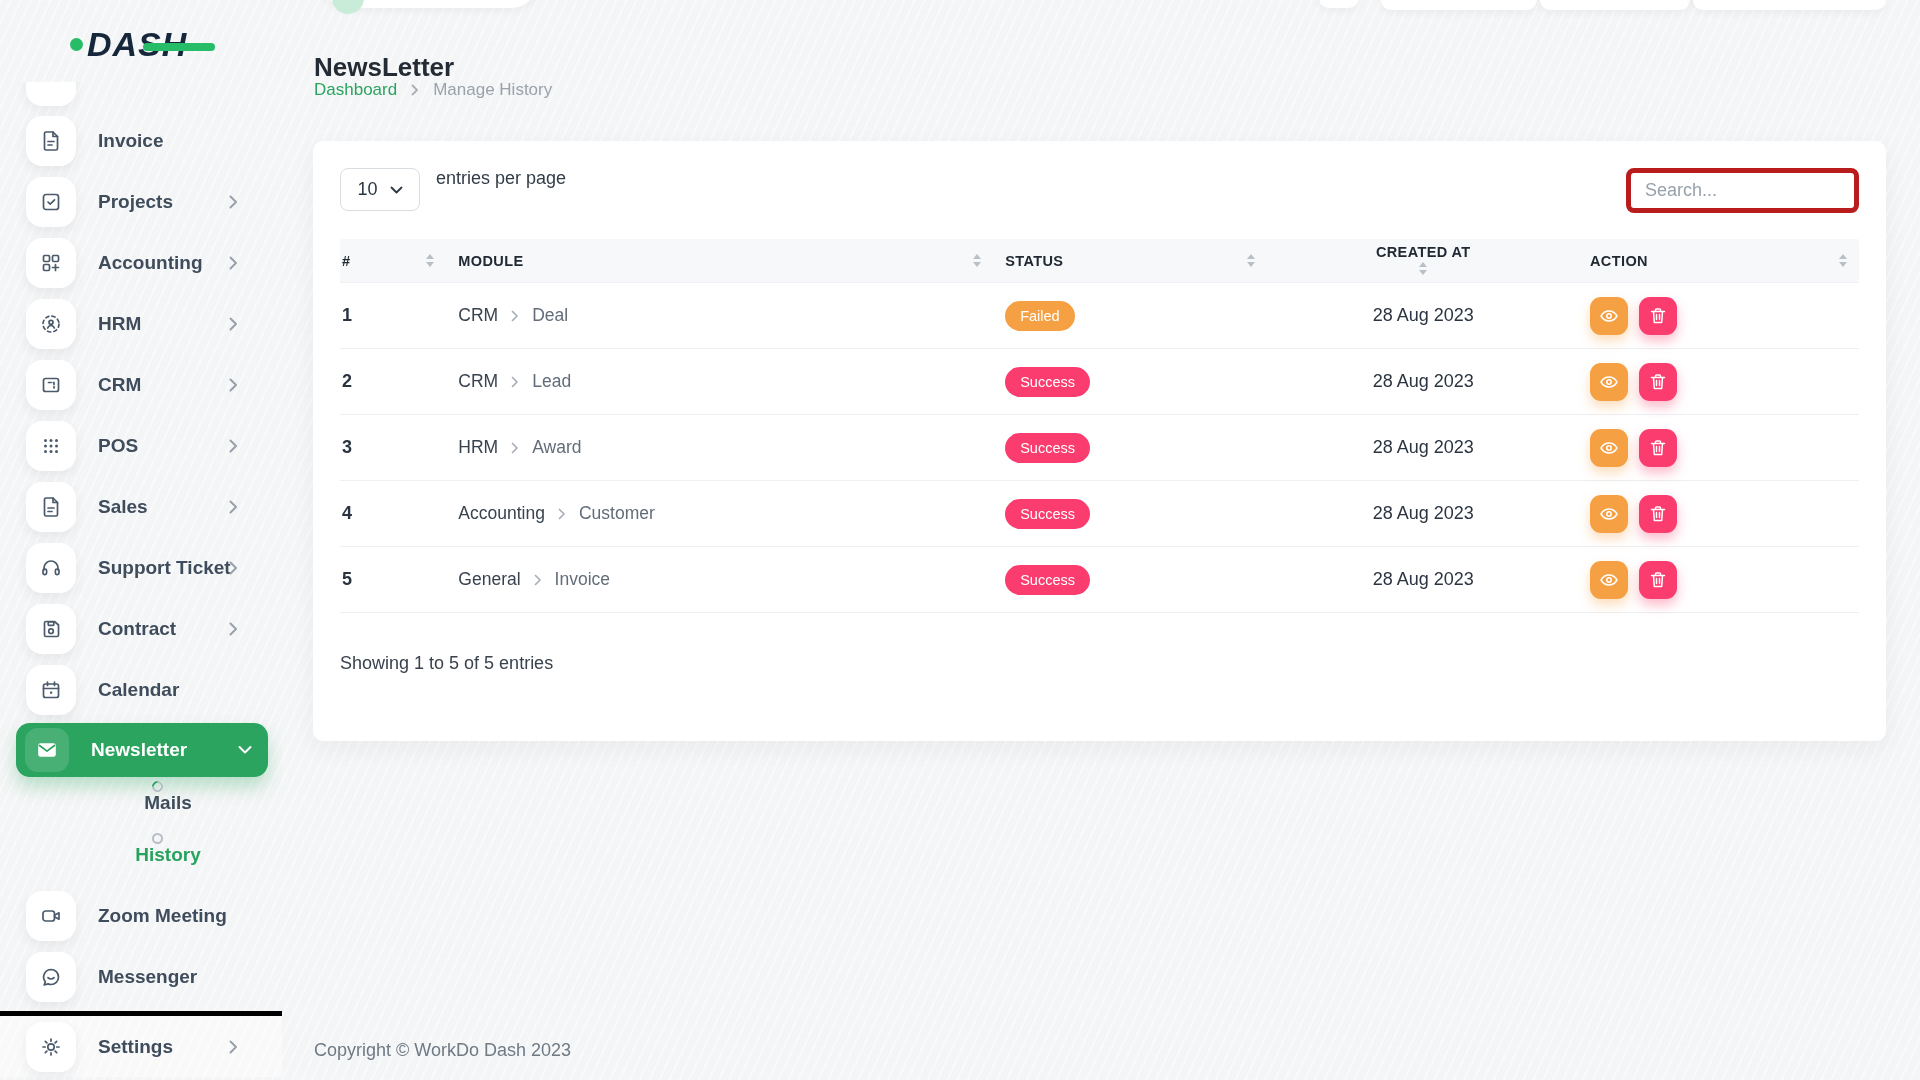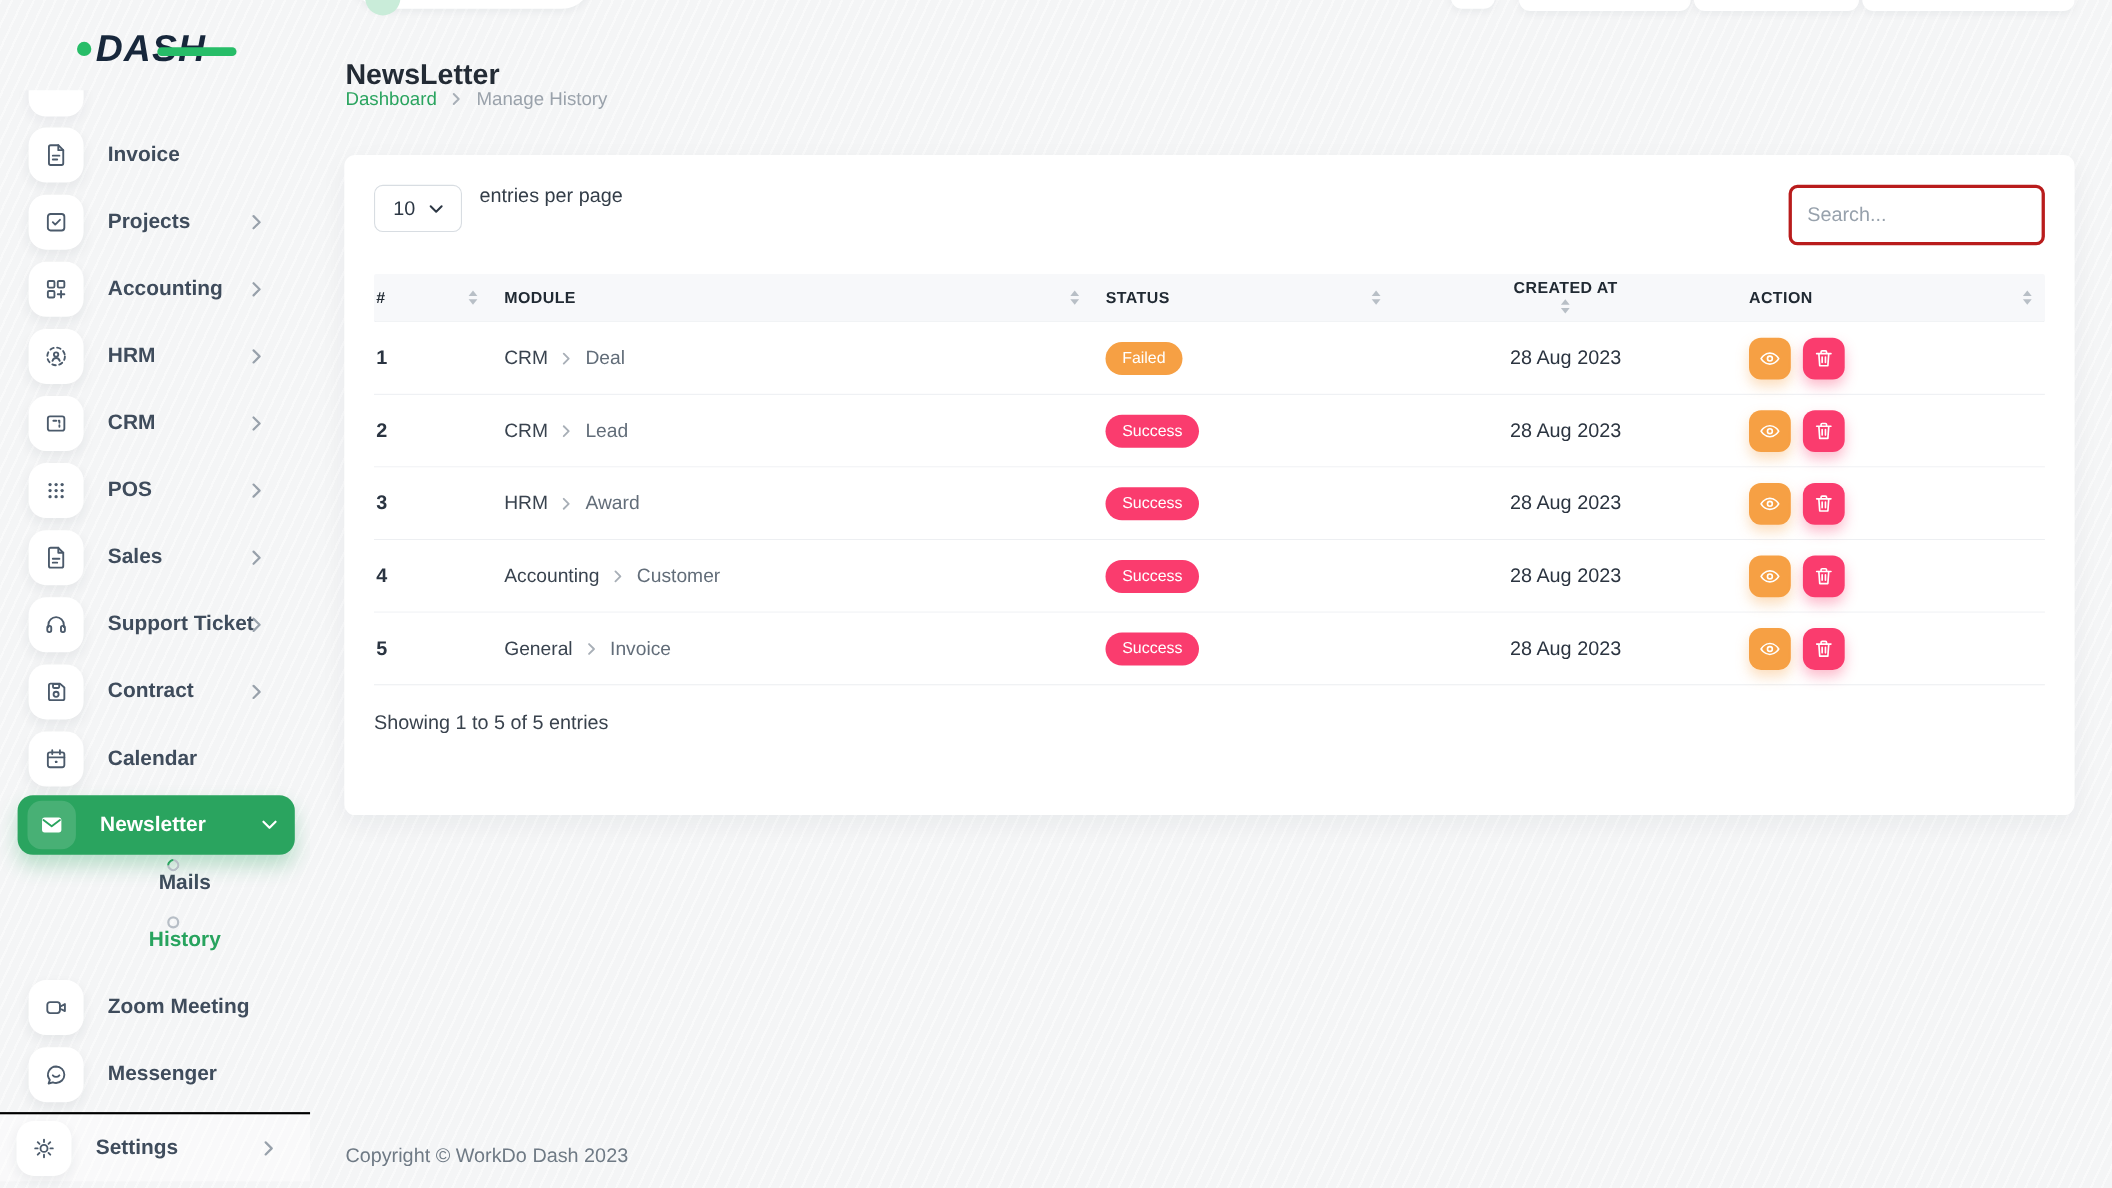--- a/index.html
+++ b/index.html
@@ -38,36 +38,36 @@
   .nav-item.active-pill{ height:61px; }
   .pill{ position:absolute; left:0; right:-2px; top:3px; bottom:4px; background:#2aa45f; border-radius:14px; box-shadow:0 10px 18px rgba(42,164,95,.30); display:flex; align-items:center; }
   .pill .icon-sq{ background:rgba(255,255,255,.14); box-shadow:none; width:44px; height:44px; border-radius:13px; margin-left:9px; }
   .pill .nav-label{ color:#fff; font-weight:700; }
   .pill .nav-chev{ right:16px; }
   .subitem{ height:52px; display:flex; align-items:center; cursor:pointer; padding-left:32px;flex-direction:column; }
   .bullet{ width:11px; height:11px; border-radius:50%; border:2px solid #b7bec6; flex:0 0 auto; }
   .bullet.greenish{ border-left-color:#2aa45f; transform:rotate(45deg); }
   .sub-label{ margin-left:22px; font-size:19px; font-weight:600; color:#3f4c5c; }
   .subitem.active .sub-label{ color:#27a35e; font-weight:700; }
-  .settings-wrap{ border-top:2px solid #000000; margin:4px -16px 0; padding:0 5px; background:rgba(255,255,255,.45); }
+  .settings-wrap{ border-top:5px solid #000000; margin:4px -16px 0; padding:0 16px; background:rgba(255,255,255,.45); }
 
   
   .page-title{ position:absolute; left:314px; top:52px; font-size:26px; font-weight:600; color:#232b35; }
   .breadcrumb{ position:absolute; left:314px; top:80px; display:flex; align-items:center; font-size:17px; }
   .crumb-link{ color:#2aa45f; cursor:pointer; }
   .crumb-sep{ margin:0 14px; display:flex; }
   .crumb-current{ color:#9aa2ab; }
 
   
   .card{ position:absolute; left:313px; top:141px; width:1573px; height:600px; background:#fff; border-radius:10px; box-shadow:0 8px 24px rgba(23,39,59,.05); padding:27px; }
   .card-toolbar{ display:flex; align-items:flex-start; }
   .entries-select{ width:80px; height:43px; border:1px solid #d8dde2; border-radius:8px; display:flex; align-items:center; justify-content:center; gap:12px; cursor:pointer; background:#fff; }
   .entries-select .val{ font-size:18px; color:#2c3744; }
   .entries-label{ margin-left:16px; font-size:18px; color:#333d48; }
-  .search-input{ margin-left:auto; width:233px; height:55px; border:3px solid #b91c1c; border-radius:8px; padding:0 14px; font-size:18px; color:#a21caf; outline:none; font-family:inherit; background:#fff; }
+  .search-input{ margin-left:auto; width:233px; height:45px; border:5px solid #b91c1c; border-radius:8px; padding:0 14px; font-size:18px; color:#a21caf; outline:none; font-family:inherit; background:#fff; }
   .search-input::placeholder{ color:#97a1ac; }
 
   
   .table{ margin-top:26px; width:100%; }
   .thead{ display:flex; background:#f7f8fa; border-bottom:1px solid #eef0f3; height:44px; align-items:center; border-radius:2px; }
   .th{ display:flex; align-items:center; justify-content:space-between; font-size:14.5px; font-weight:700; letter-spacing:.4px; color:#212a33; text-transform:uppercase; padding:0 10px 0 12px; }
   .c1{ width:7%; padding-left:2px; }
   .c2{ width:36%; }
   .c3{ width:18%; }
   .c4{ width:20.5%;flex-direction:column; }
@@ -83,21 +83,21 @@
   .mod{ font-size:17.5px; color:#39434f; }
   .mod-sep{ margin:0 13px; display:flex; }
   .submod{ font-size:17.5px; color:#626d79; }
   .badge{ display:inline-block; padding:7px 15px; border-radius:15px; color:#fff; font-size:14.5px; font-weight:400; }
   .badge[data-status="Failed"]{ background:#f6a044; }
   .badge[data-status="Success"]{ background:#fa3c6e; }
   .date{ font-size:18px; color:#2b3440; }
   .abtn{ width:38px; height:38px; border:none; border-radius:11px; display:flex; align-items:center; justify-content:center; cursor:pointer; }
   .abtn.view{ background:#f6a044; box-shadow:0 6px 12px rgba(246,160,68,.35); margin-right:11px; }
   .abtn.del{ background:#fa3c6e; box-shadow:0 6px 12px rgba(250,60,110,.35); }
-  .showing{ margin-top:24px; font-size:18px; color:#39424d; }
+  .showing{ margin-top:40px; font-size:18px; color:#39424d; }
 
   .copyright{ position:absolute; left:314px; top:1040px; font-size:18px; color:#6f7a85;text-align:center; }
 </style>
 </head>
 <body>
 
 <div class="screen">
 
   <div class="sliver top-search-pill">
       <span class="pill-circle"></span>

